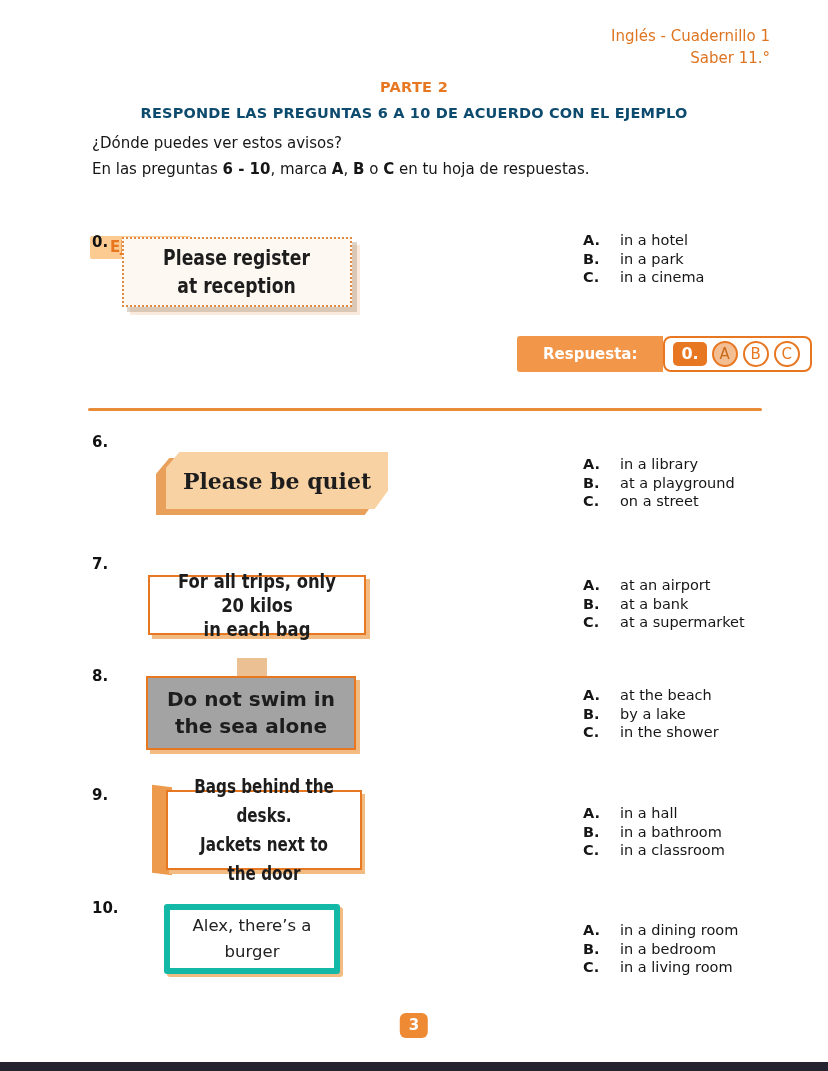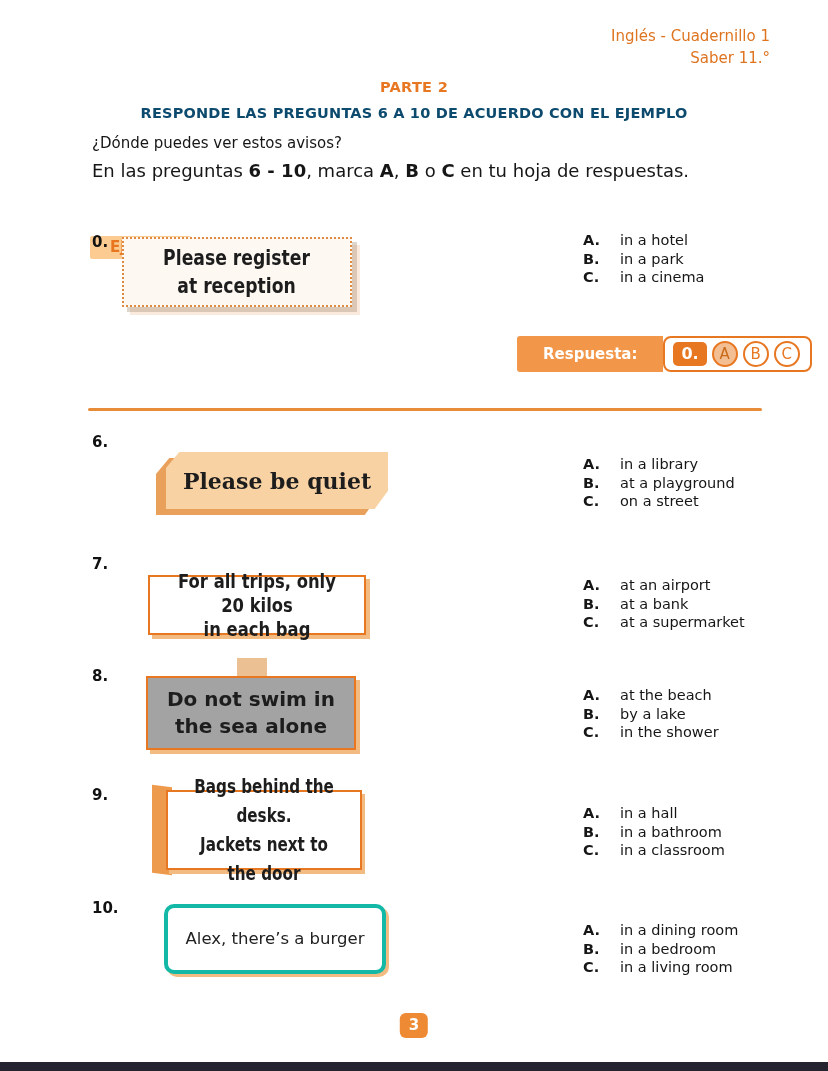--- a/index.html
+++ b/index.html
@@ -15,21 +15,21 @@
     color:#DE7420; font-size:15px; line-height:1.45; }
 
   
   .part-title { position:absolute; top:79px; left:0; width:100%;
     text-align:center; color:#E87722; font-weight:bold; font-size:14.5px; letter-spacing:.3px; }
   .instr-title { position:absolute; top:105px; left:0; width:100%;
     text-align:center; color:#0c4a6e; font-weight:bold; font-size:14.5px; letter-spacing:.2px; }
 
   
   .intro-q { position:absolute; top:134px; left:92px; font-size:15px; color:#161616; }
-  .intro-d { position:absolute; top:160px; left:92px; font-size:18px; color:#161616; }
+  .intro-d { position:absolute; top:160px; left:92px; font-size:15px; color:#161616; }
   .intro-d b { font-weight:bold; }
 
   .ejemplo-chip { position:absolute; top:188px; left:90px;
     background:#FBCB92; color:#E8761F; font-weight:bold; font-size:15px;
     padding:2px 8px 3px 20px; border-radius:2px;margin-top:48px; }
 
   
   .qnum { position:absolute; left:92px; font-weight:bold; font-size:15px; color:#111; }
 
   
@@ -68,23 +68,23 @@
   .sign8 .sign-text { font-weight:bold; font-size:20px; line-height:1.35; }
 
   .sign9-spine { position:absolute; left:152px; top:786px; width:20px; height:88px;
     background:#EE9A4C; transform:skewY(7deg); }
   .sign9 { position:absolute; left:166px; top:790px; width:196px; height:80px;
     background:#ffffff; border:2px solid #E87722; box-shadow:3px 4px 0 #F2BB82;
     display:flex; align-items:center; justify-content:center; }
   .sign9 .sign-text { font-weight:bold; font-size:20px; line-height:1.45;
     transform:scaleX(0.76); transform-origin:center; }
 
-  .sign10 { position:absolute; left:164px; top:904px; width:222px; height:70px;
-    background:#ffffff; border:4px solid #14b8a6; box-shadow:3px 3px 0 #F2BB82;
-    border-radius:10px; display:flex; align-items:center; justify-content:center; }
+  .sign10 { position:absolute; left:164px; top:904px; width:176px; height:70px;
+    background:#ffffff; border:6px solid #14b8a6; box-shadow:3px 3px 0 #F2BB82;
+    border-radius:3px; display:flex; align-items:center; justify-content:center; }
   .sign10 .sign-text { font-size:16.5px; line-height:1.55; color:#222; }
 
   
   .respuesta { position:absolute; left:517px; top:336px; display:flex; align-items:stretch; }
   .resp-label { background:#F2974A; color:#ffffff; font-weight:bold; font-size:15px;
     padding:8px 26px; border-radius:3px 0 0 3px; display:flex; align-items:center; }
   .resp-box { background:#ffffff; border:2px solid #E87722; border-radius:8px;
     display:flex; align-items:center; gap:5px; padding:3px 10px 3px 8px; }
   .resp-num { background:#E87722; color:#ffffff; font-weight:bold; font-size:16px;
     padding:2px 8px 3px 8px; border-radius:5px; }

